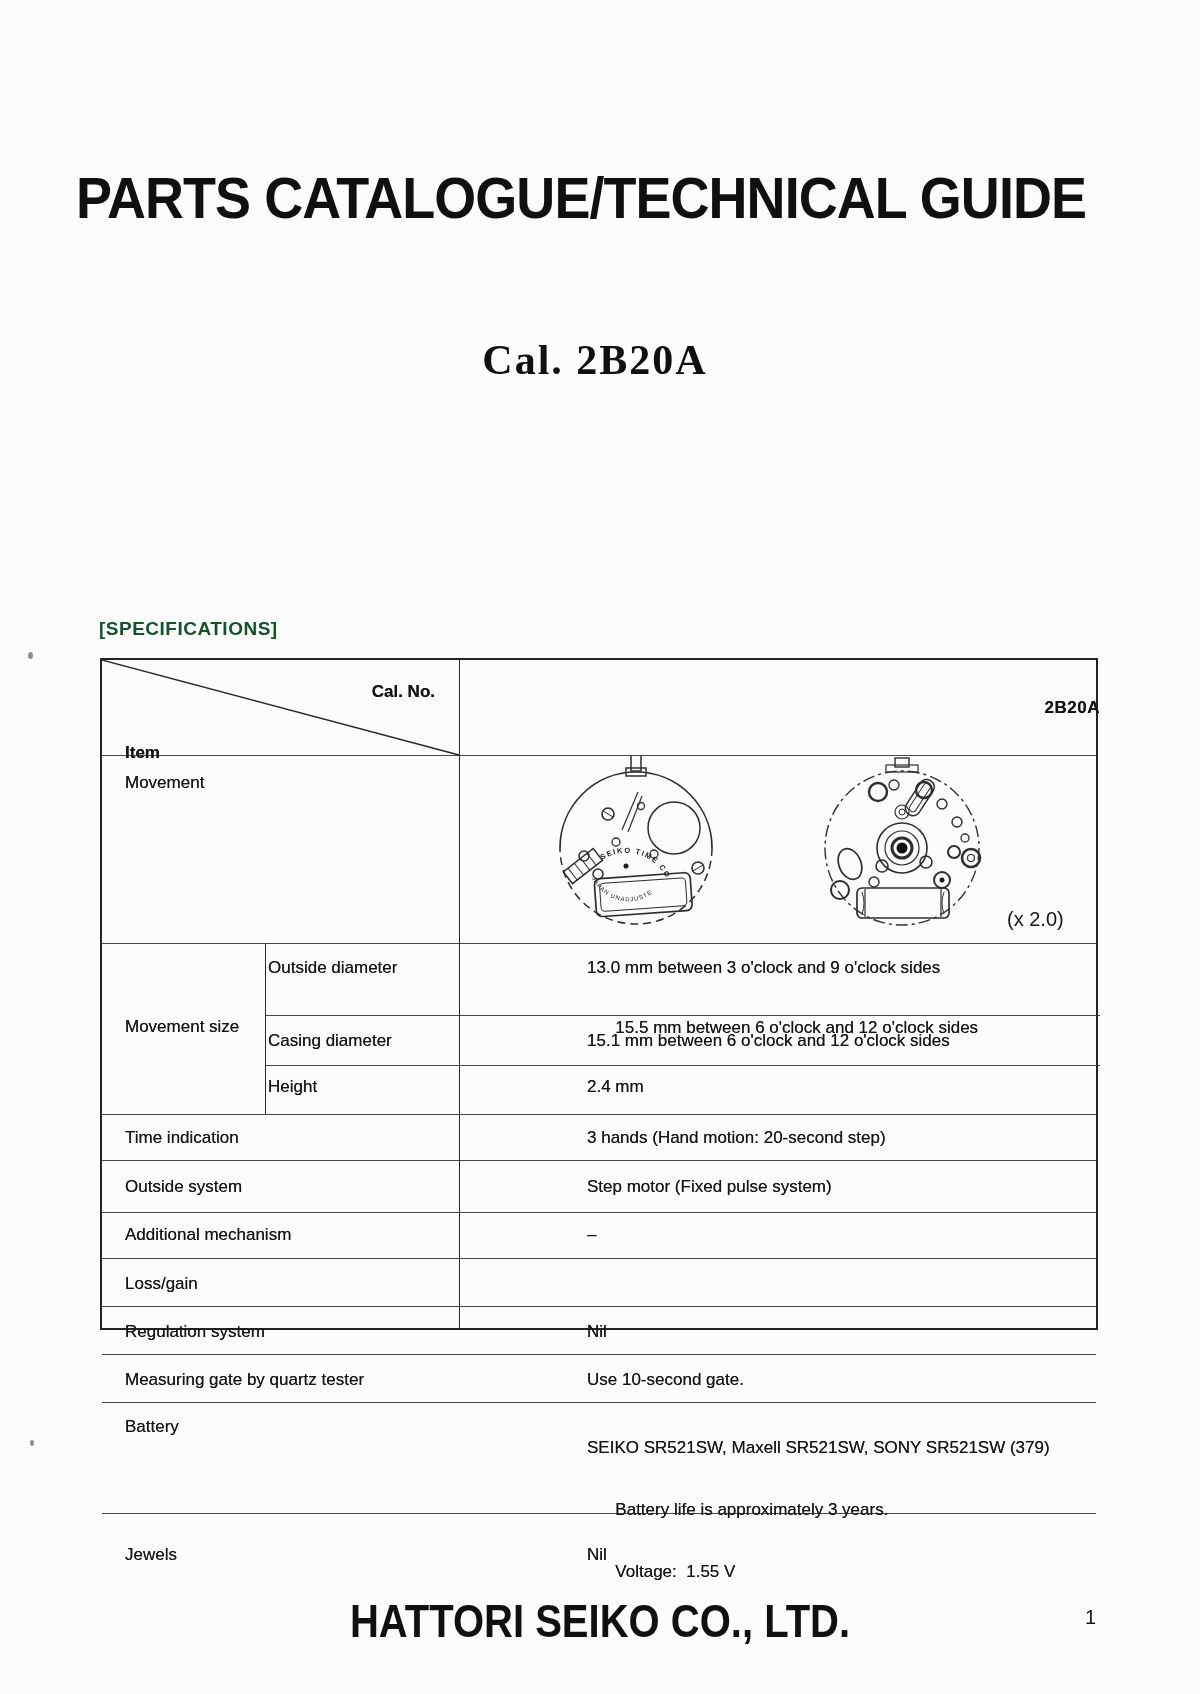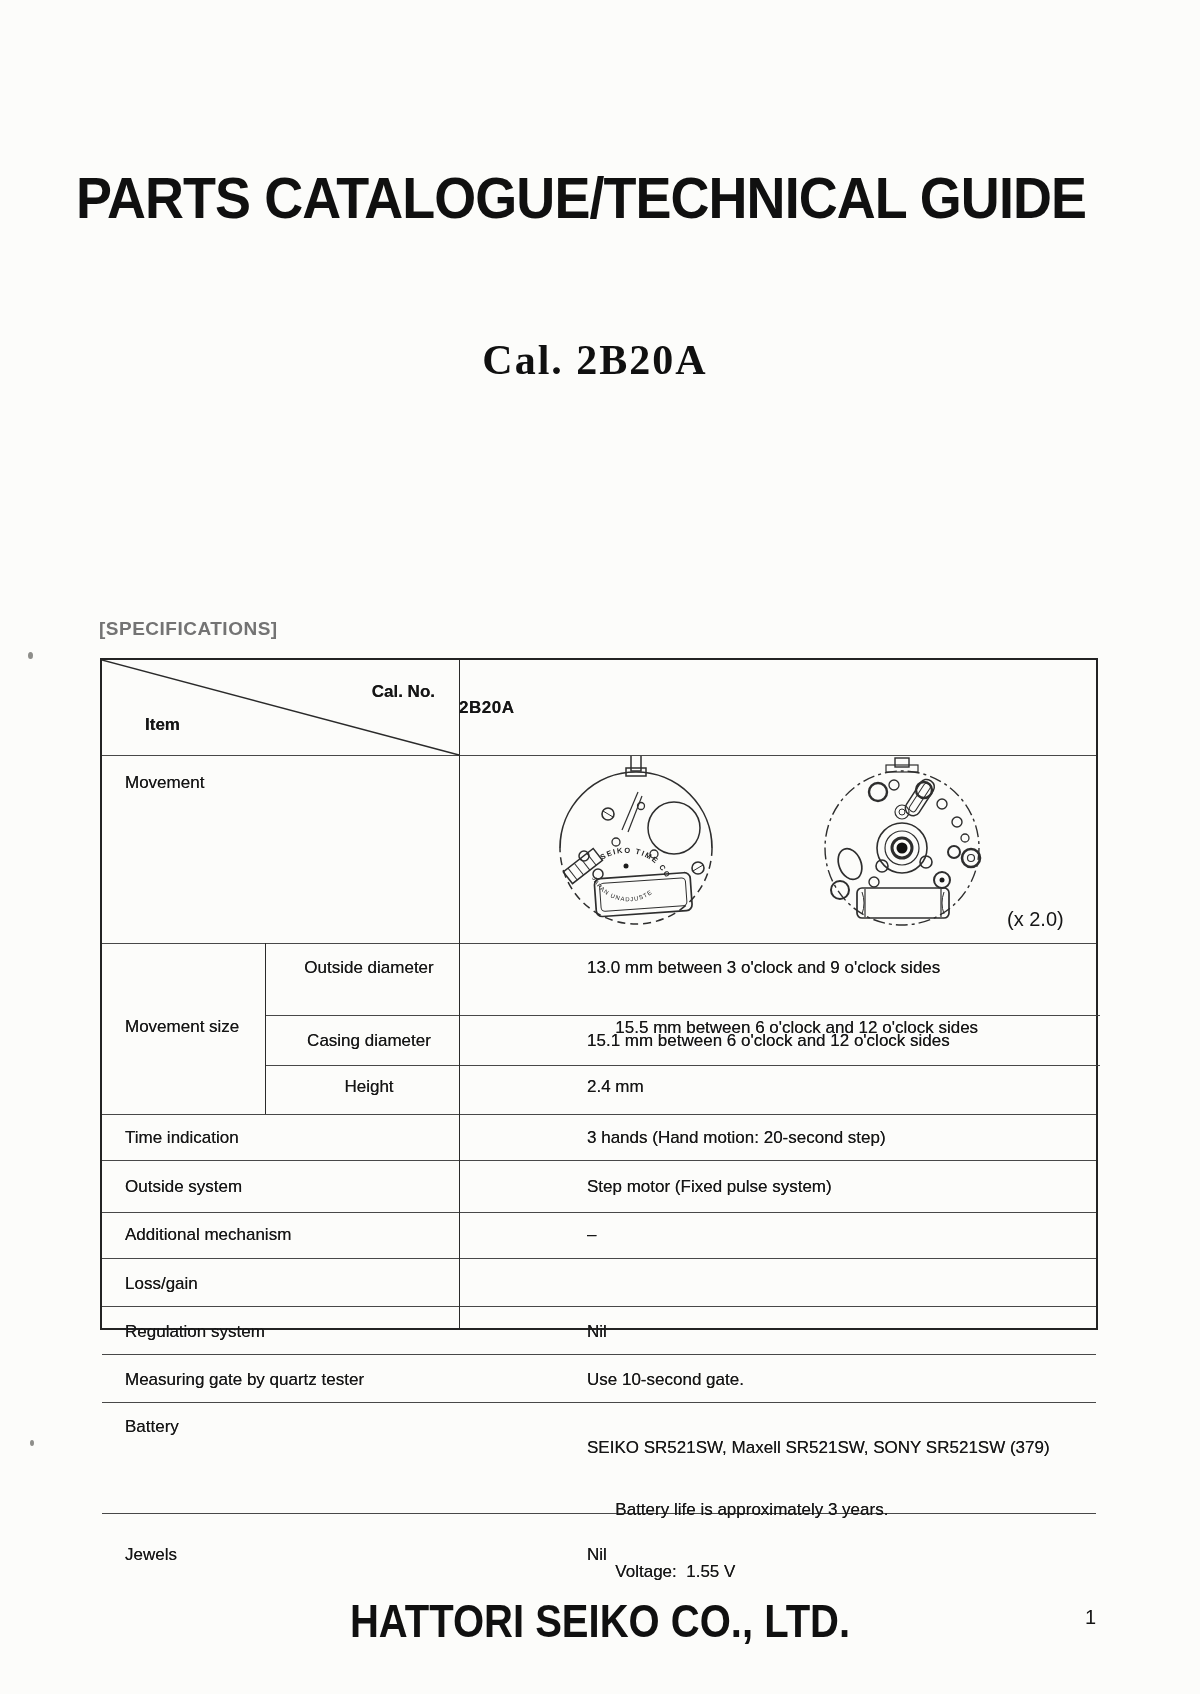--- a/index.html
+++ b/index.html
@@ -14,40 +14,40 @@
     font-size:58px;letter-spacing:-1px;white-space:nowrap;
     transform:scaleX(.93);transform-origin:left center;color:#101010;
   }
   .cal{
     position:absolute;left:0;right:0;top:336px;text-align:center;
     font-family:"Liberation Serif",serif;font-weight:bold;font-size:42px;
     letter-spacing:2px;transform:translateX(-5px);color:#101010;
   }
   .spec-head{
     position:absolute;left:99px;top:618px;
-    font-weight:bold;font-size:19px;letter-spacing:.5px;color:#737373;
+    font-weight:bold;font-size:19px;letter-spacing:.5px;color:#14532d;
   }
   .table{
     position:absolute;left:100px;top:658px;width:998px;height:672px;
     border:2px solid #232323;box-sizing:border-box;
   }
   .hline{position:absolute;left:0;width:100%;height:1px;background:#383838;opacity:.92;}
   .vline{position:absolute;width:1px;background:#2a2a2a;}
   .v-main{left:357px;top:0;height:100%;}
   .v-sub{left:163px;top:283px;height:171px;}
   .diag{position:absolute;left:0;top:0;pointer-events:none;}
   .t{position:absolute;font-size:17px;line-height:30px;white-space:pre-wrap;
      text-shadow:0 0 .3px #444;}
   .b{font-weight:bold;}
   .corner-top{left:0;top:17px;width:333px;text-align:right;}
-  .corner-bottom{left:23px;top:50px;margin-left:20px;}
-  .col-head{left:357px;top:33px;width:641px;text-align:left;letter-spacing:.5px;}
+  .corner-bottom{left:23px;top:78px;}
+  .col-head{left:357px;top:33px;width:641px;text-align:right;letter-spacing:.5px;}
   .lab{left:23px;width:320px;}
   .val{left:485px;width:600px;}
-  .sublab{left:182px;width:170px;text-align:center;}
+  .sublab{left:166px;width:170px;}
   .xscale{position:absolute;left:905px;top:248px;font-size:20px;}
   .footer{
     position:absolute;left:0;right:0;top:1594px;text-align:center;
     font-weight:bold;font-size:46px;letter-spacing:0;
     transform:scaleX(.87);transform-origin:center;white-space:nowrap;color:#101010;
   }
   .pagenum{position:absolute;left:1085px;top:1606px;font-size:20px;}
   .speck{position:absolute;border-radius:50%;background:#8e8e8a;}
   .s1{left:28px;top:652px;width:5px;height:7px;}
   .s2{left:30px;top:1440px;width:4px;height:6px;}

